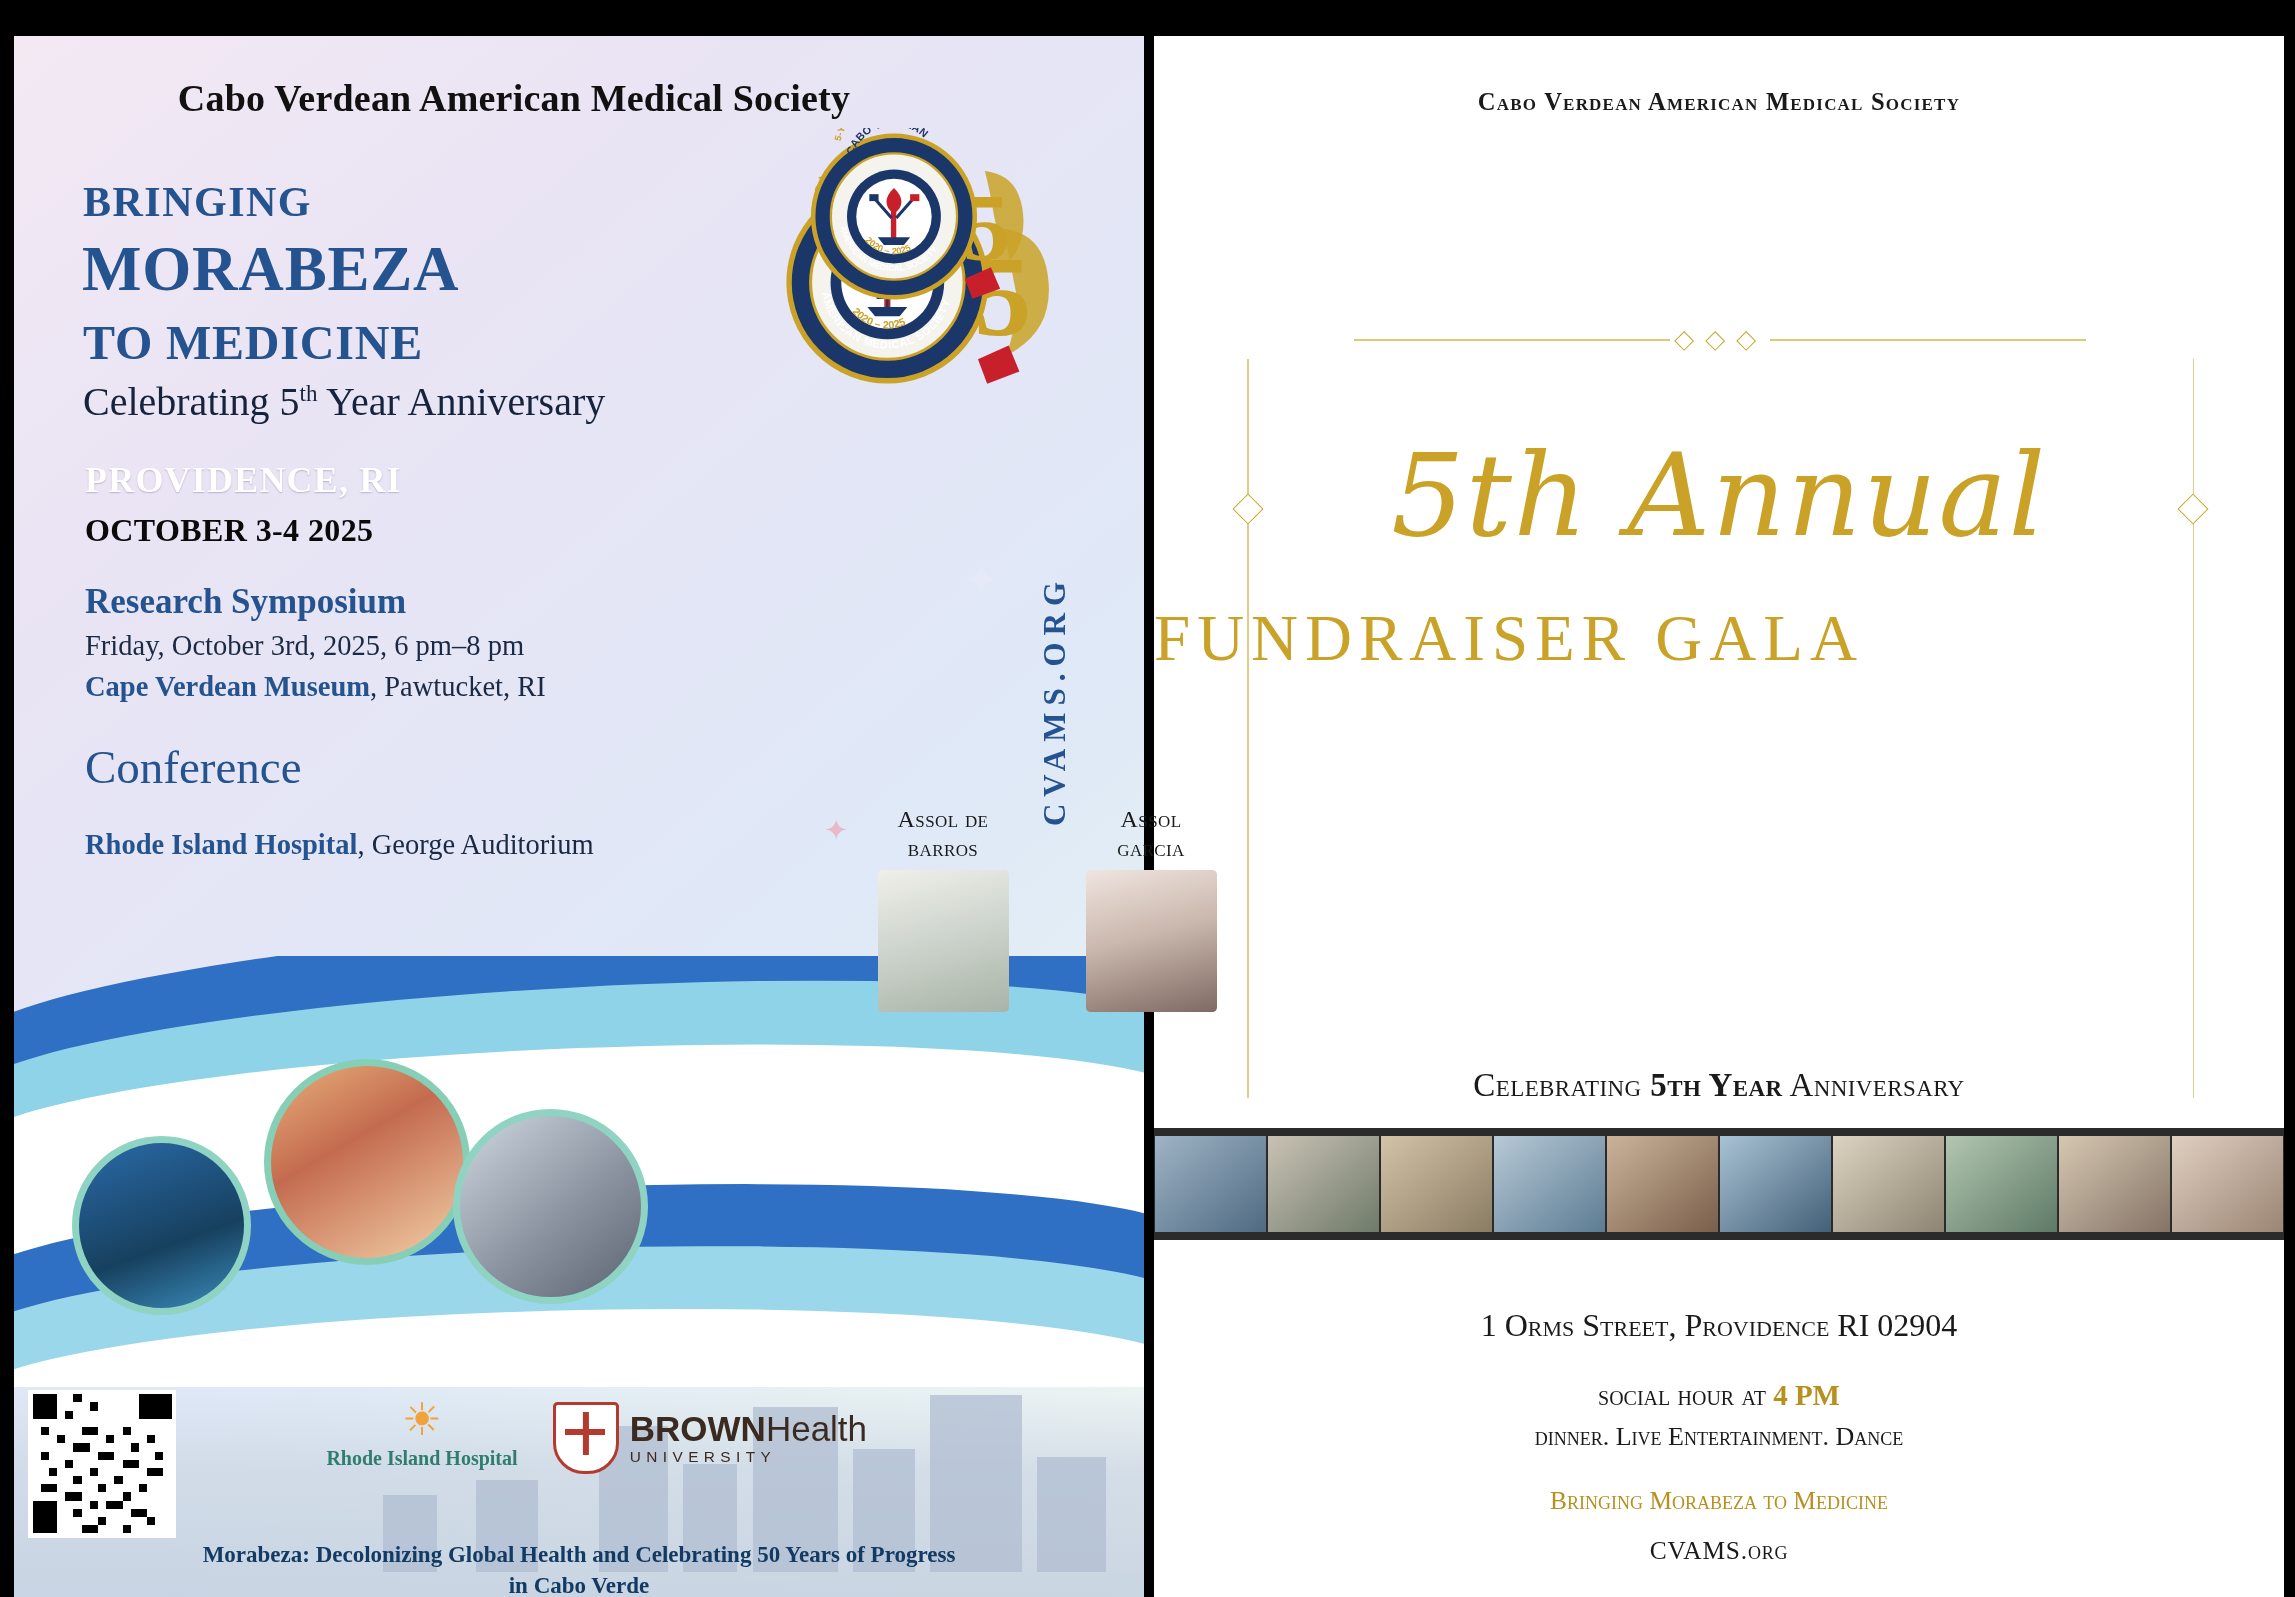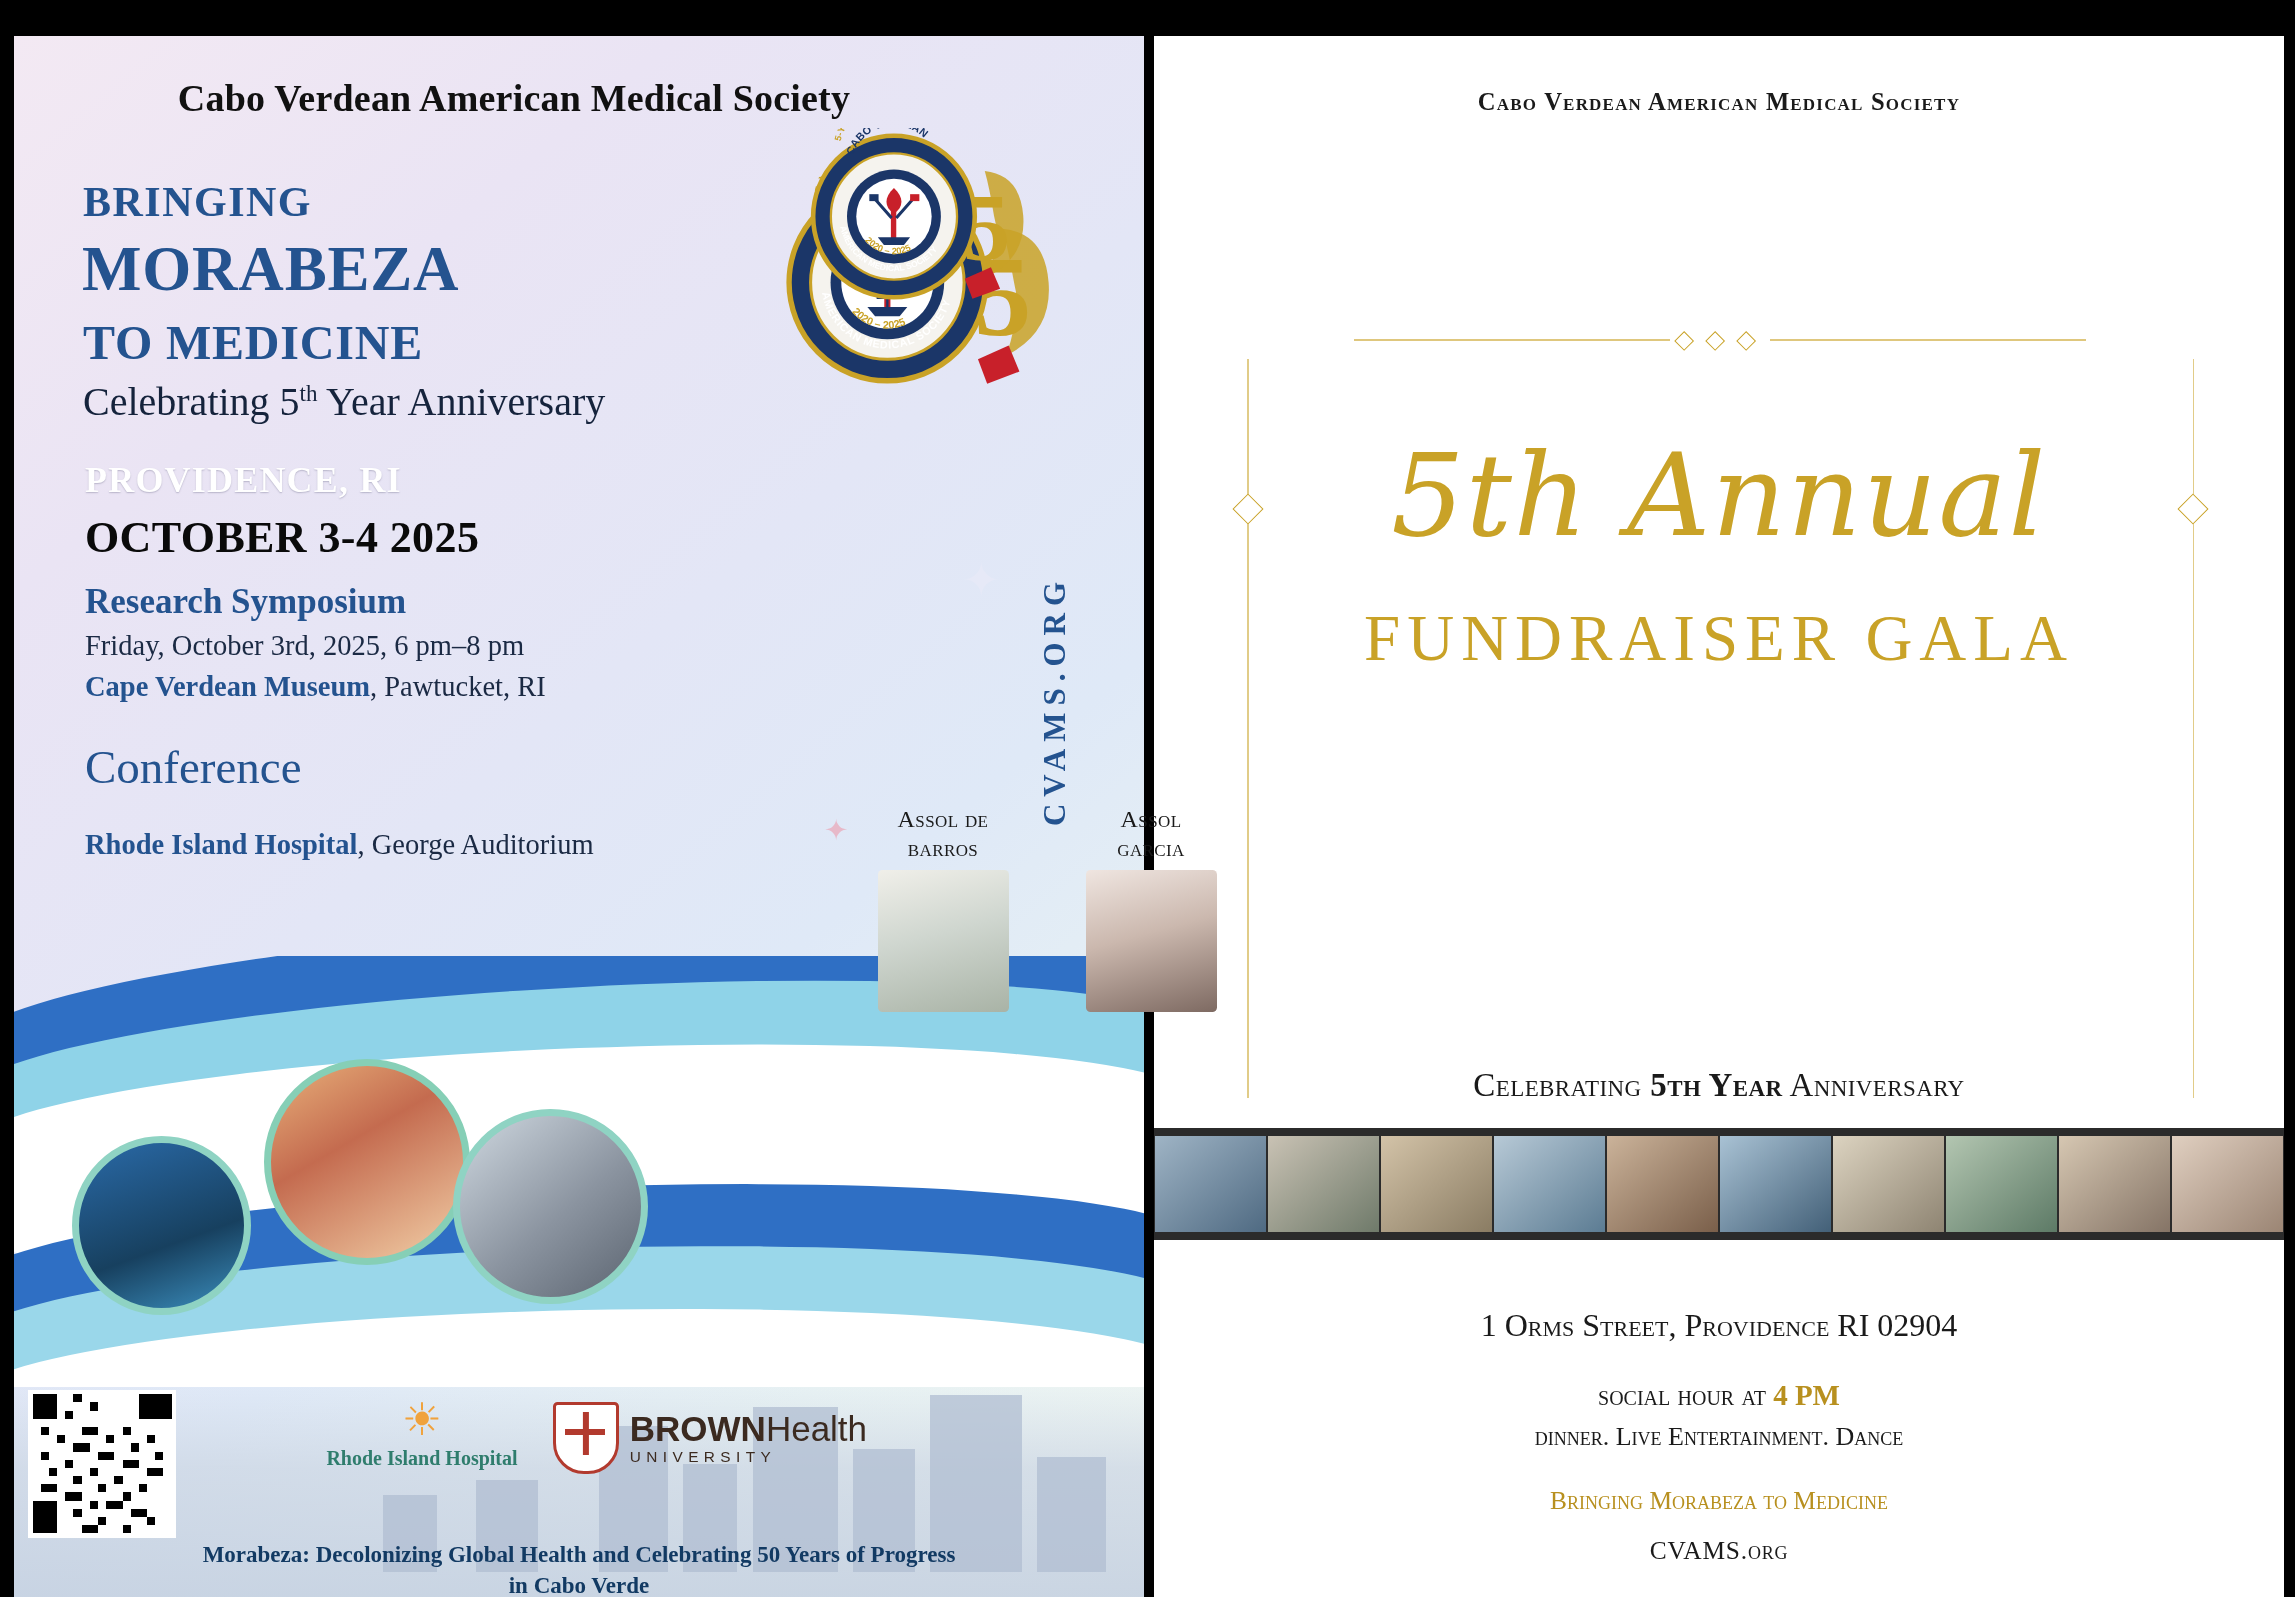--- a/index.html
+++ b/index.html
@@ -15,21 +15,21 @@
   .pl-title{
     position:absolute;top:40px;left:0;width:1000px;text-align:center;
     font-size:38px;font-weight:bold;color:#111;letter-spacing:0.2px;
   }
   .pl-bringing{position:absolute;left:69px;top:142px;font-size:42px;font-weight:bold;color:#24538f;letter-spacing:1.5px;}
   .pl-morabeza{position:absolute;left:68px;top:197px;font-size:63px;font-weight:bold;color:#24538f;letter-spacing:0.8px;}
   .pl-tomedicine{position:absolute;left:69px;top:279px;font-size:48px;font-weight:bold;color:#24538f;letter-spacing:0.8px;}
   .pl-celebrating{position:absolute;left:69px;top:342px;font-size:40px;color:#15233c;}
   .pl-celebrating sup{font-size:23px;}
   .pl-city{position:absolute;left:71px;top:423px;font-size:36px;font-weight:bold;color:#ffffff;letter-spacing:1.2px;text-shadow:0 0.8px 1.5px rgba(90,90,120,.35);}
-  .pl-date{position:absolute;left:71px;top:476px;font-size:44px;font-weight:bold;color:#0a0a0a;letter-spacing:0.4px;}
+  .pl-date{position:absolute;left:71px;top:476px;font-size:32px;font-weight:bold;color:#0a0a0a;letter-spacing:0.4px;}
   .pl-sym-h{position:absolute;left:71px;top:546px;font-size:35px;font-weight:bold;color:#24538f;}
   .pl-sym-l1{position:absolute;left:71px;top:594px;font-size:28.5px;color:#1b2a44;}
   .pl-sym-l2{position:absolute;left:71px;top:635px;font-size:28.5px;color:#1b2a44;}
   .pl-sym-l2 b{color:#24538f;}
   .pl-conf-h{position:absolute;left:71px;top:704px;font-size:47px;font-weight:normal;color:#24538f;}
   .pl-conf-l1{position:absolute;left:71px;top:752px;font-size:28.5px;color:#1b2a44;}
   .pl-conf-l2{position:absolute;left:71px;top:793px;font-size:28.5px;color:#1b2a44;}
   .pl-conf-l2 b{color:#24538f;}
   .pl-url{
     position:absolute;left:1023px;top:539px;font-size:31px;font-weight:bold;color:#24538f;
@@ -89,21 +89,21 @@
   .pr-frame .vl-l{left:0;}
   .pr-frame .vl-r{right:0;}
   .pr-frame .diamond{position:absolute;width:20px;height:20px;border:1.5px solid #c9a227;transform:rotate(45deg);background:#fff;}
   .d-l{left:-10px;top:139px;}
   .d-r{right:-10px;top:139px;}
   .orn{position:absolute;left:200px;top:308px;width:731px;height:15.4px;}
   .orn .ln{position:absolute;top:7px;height:1.5px;background:#c9a227;opacity:.6;}
   .orn .dm{position:absolute;top:1.5px;width:12.3px;height:12.3px;border:1.5px solid #c9a227;transform:rotate(45deg);}
 
   .pr-5th{position:absolute;left:0;top:400px;width:1130px;text-align:center;font-family:"DejaVu Serif",serif;font-style:italic;font-size:115px;color:#c9a227;letter-spacing:1.5px;}
-  .pr-gala{position:absolute;left:0;top:573px;width:1130px;text-align:center;font-size:65px;color:#c9a227;letter-spacing:7px;font-variant:small-caps;}
+  .pr-gala{position:absolute;left:0;top:573px;width:1130px;text-align:left;font-size:65px;color:#c9a227;letter-spacing:7px;font-variant:small-caps;}
   .pr-satdate{position:absolute;left:0;top:693px;width:1130px;text-align:center;font-size:35px;font-weight:bold;color:#c9a227;letter-spacing:0.8px;font-variant:small-caps;}
   .pr-satdate sup{font-size:20px;}
 
   .guests{position:absolute;left:639px;top:777px;width:639px;height:254px;}
   .guest{position:absolute;width:192px;text-align:center;}
   .g1{left:0;} .g2{left:208px;} .g3{left:416px;}
   .g-name{font-size:24px;color:#1a1a1a;line-height:1.2;font-variant:small-caps;letter-spacing:0.4px;}
   .g-photo{margin:7.7px auto 0;width:131px;height:142px;border-radius:4.6px;}
   .gp1{background:linear-gradient(165deg,#e8e2db 0%,#c7bfb6 40%,#8e8880 100%);}
   .gp2{background:linear-gradient(165deg,#f0efe9 0%,#cfd6cf 45%,#a9b3a6 100%);}

